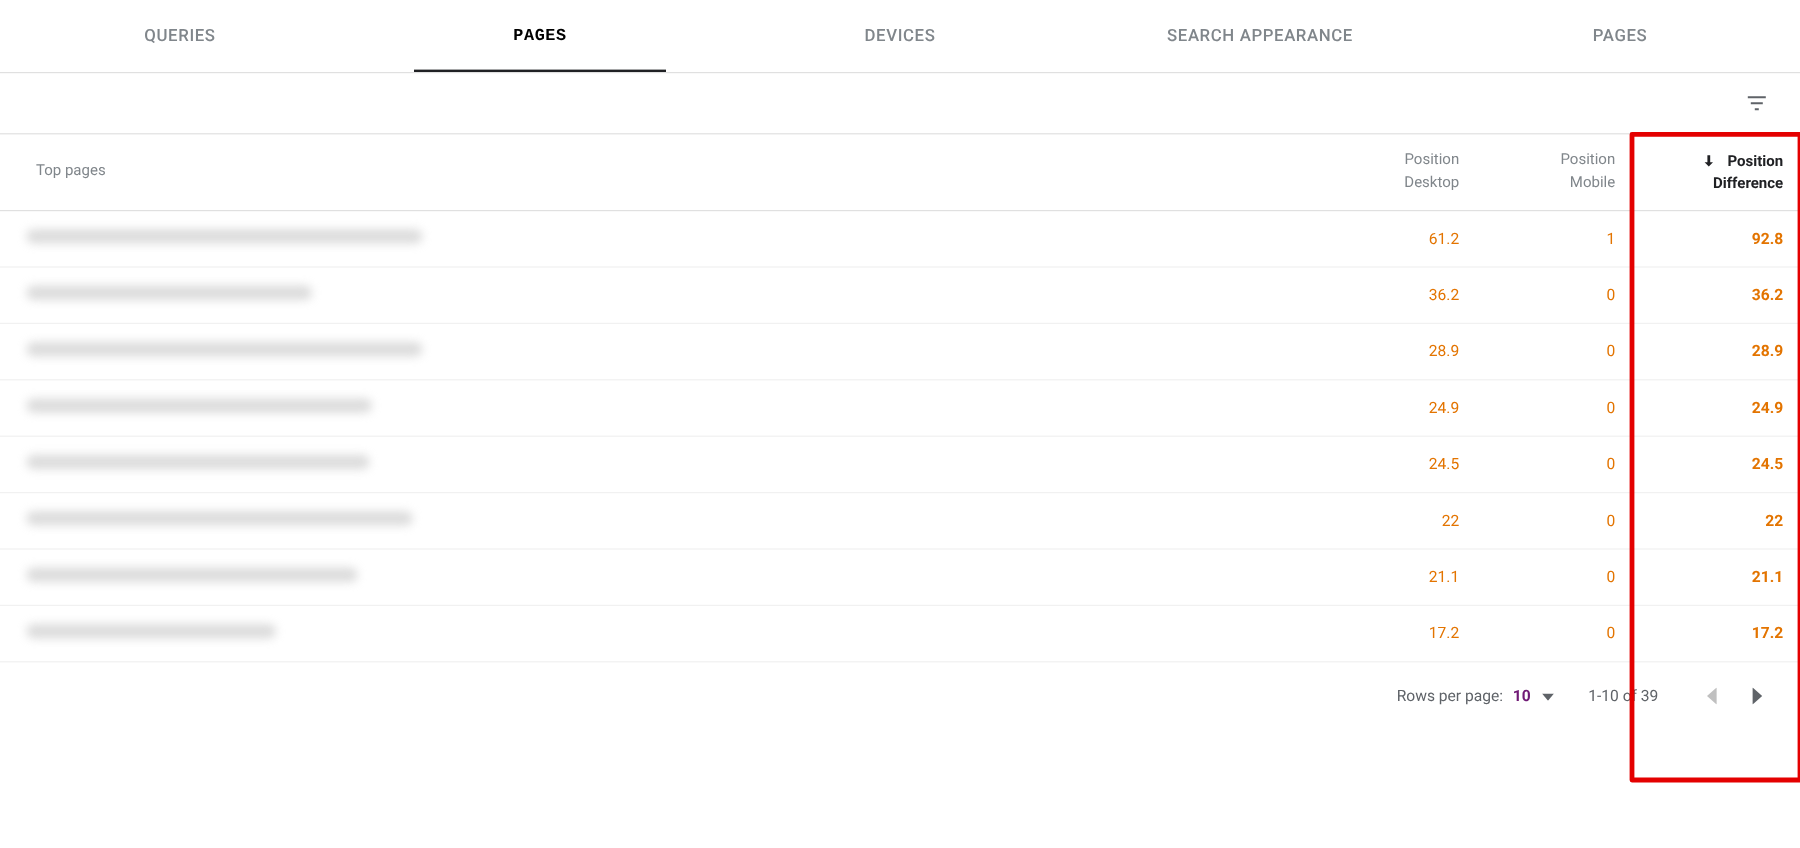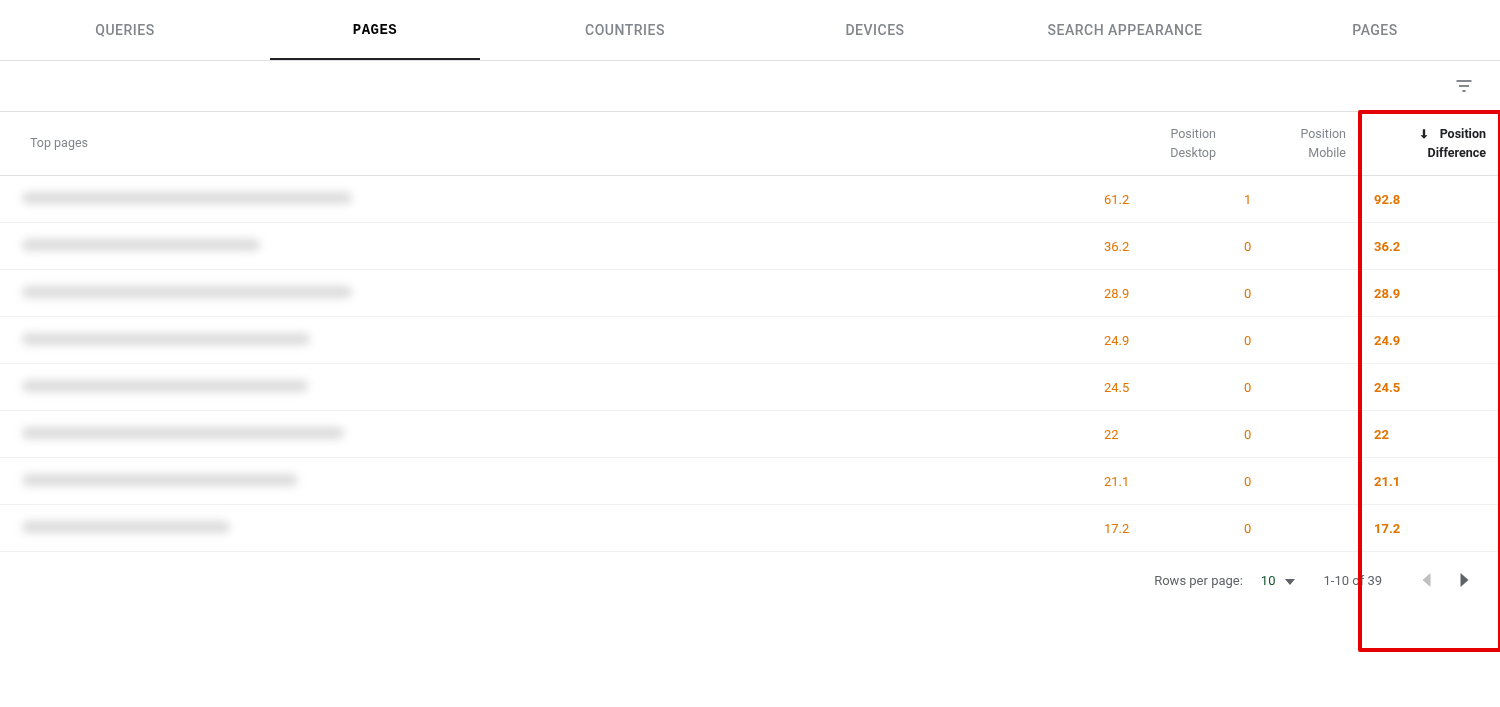--- a/index.html
+++ b/index.html
@@ -88,21 +88,21 @@
     text-align: left;
     padding-left: 30px;
   }
   thead th.diff {
     color: #202124;
     font-weight: 700;
     white-space: nowrap;
   }
   tbody td {
     font-size: 13px;
-    text-align: left;
+    text-align: right;
     padding: 0 14px;
     height: 47px;
     border-bottom: 1px solid #f1f1f1;
     vertical-align: middle;
   }
   tbody td.first {
     text-align: left;
     padding-left: 22px;
   }
   .blur {
@@ -128,29 +128,29 @@
     align-items: center;
     gap: 28px;
     height: 56px;
     padding-right: 20px;
     font-size: 13px;
     color: #5f6368;
   }
   .rows-sel {
     display: flex;
     align-items: center;
-    gap: 18px;
+    gap: 8px;
   }
   .sel {
     display:flex;
     align-items:center;
     gap:10px;
     cursor:pointer;
-    color:#14532d;
-    font-weight:400;
+    color:#701a75;
+    font-weight:700;
     text-align:right;
   }
   .pgbtn {
     width: 32px;
     height: 32px;
     display: flex;
     align-items: center;
     justify-content: center;
     cursor: pointer;
     color: #5f6368;
@@ -159,21 +159,20 @@
   .sort-arrow { margin-right: 6px; position: relative; top: 3px;}
 </style>
 </head>
 <body>
 
 <div class="card">
 
   <div class="tabs" id="tabs">
       <div class="tab">QUERIES</div>
       <div class="tab active">PAGES</div>
-      <div class="tab">COUNTRIES</div>
       <div class="tab">DEVICES</div>
       <div class="tab">SEARCH APPEARANCE</div>
       <div class="tab">PAGES</div>
     </div>
 
   <div class="toolbar">
     <div class="filter-icon">
       <svg width="20" height="20" viewBox="0 0 24 24" fill="#5f6368">
           <path d="M3 5h18v2H3V5zm3 6h12v2H6v-2zm4 6h4v2h-4v-2z"></path>
         </svg>

